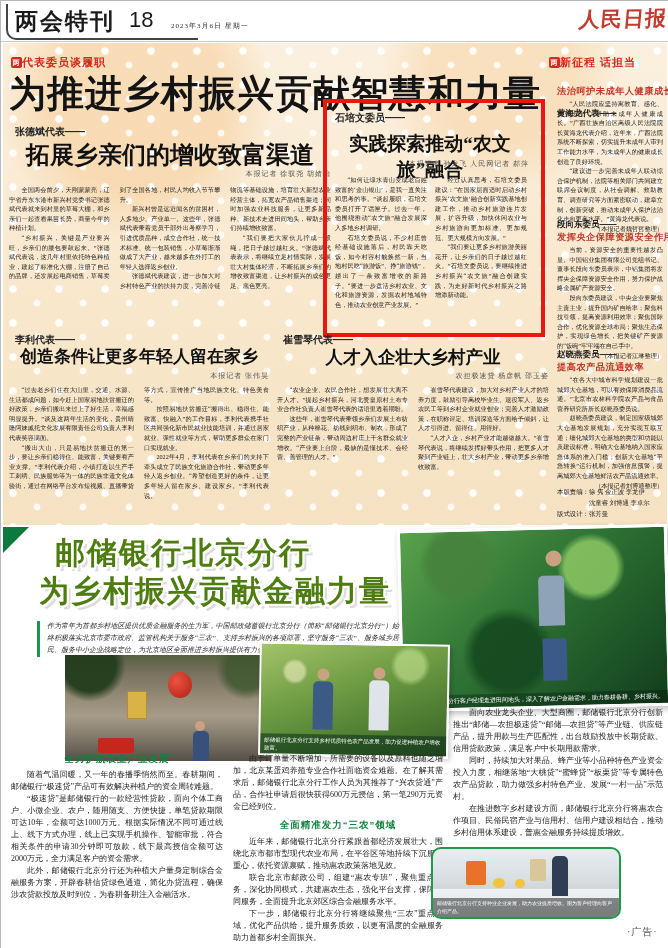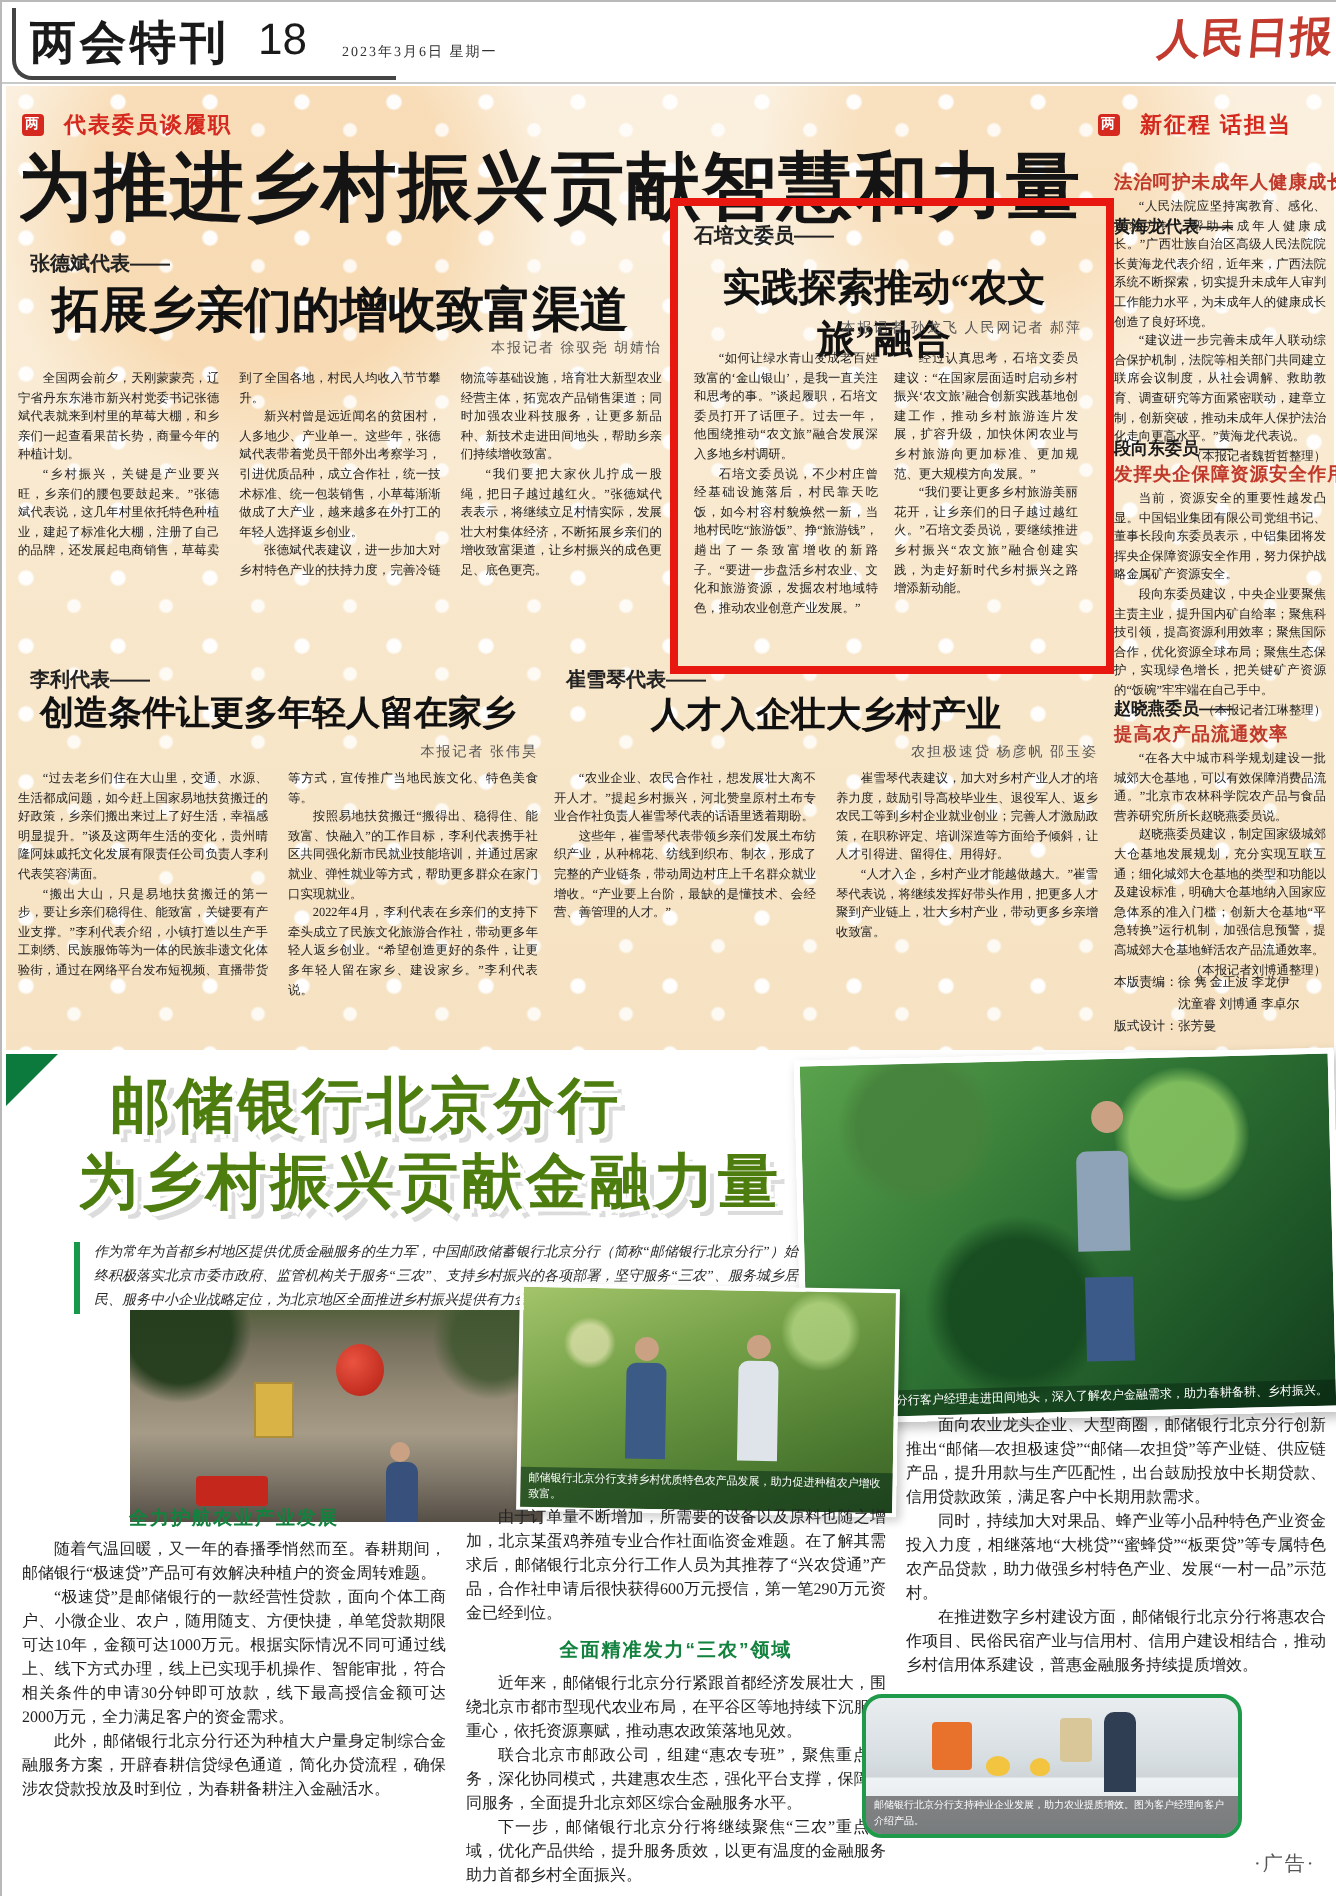--- a/index.html
+++ b/index.html
@@ -24,36 +24,36 @@
     background-color:#f9ecd8;
     background-image:
       radial-gradient(circle at 10px 8px, rgba(255,255,255,.95) 3.2px, rgba(255,255,255,0) 4.4px),
       radial-gradient(circle at 34px 22px, rgba(255,255,255,.8) 2.8px, rgba(255,255,255,0) 4px),
       radial-gradient(circle at 20% 12%, rgba(246,205,152,.55) 0 90px, rgba(246,205,152,0) 140px),
       radial-gradient(circle at 75% 6%, rgba(246,205,152,.45) 0 70px, rgba(246,205,152,0) 120px),
       linear-gradient(180deg,#fbf0df 0%,#f8e7cb 55%,#f6e2c2 100%);
     background-size:46px 34px,46px 34px,auto,auto,auto;}
 
   
-  .sec-label{display:flex;align-items:center;gap:10px;font-family:"Liberation Sans",sans-serif;
+  .sec-label{display:flex;align-items:center;gap:0;font-family:"Liberation Sans",sans-serif;
              font-weight:700;color:#d5281e;font-size:11px;letter-spacing:1px;}
   .sec-badge{display:inline-block;width:11px;height:11px;background:#d5281e;color:#fff;
              font-size:7px;line-height:11px;text-align:center;border-radius:2px;flex:0 0 auto;}
 
   .feature-headline{left:8px;top:68px;width:546px;font-family:"Liberation Sans",sans-serif;
                     font-size:37px;font-weight:900;letter-spacing:1px;color:#141414;white-space:nowrap;}
 
   
   .who{font-family:"Liberation Sans",sans-serif;font-weight:700;font-size:10px;color:#222;}
   .a-title{font-weight:700;text-align:center;color:#111;}
   .a-byline{text-align:right;font-size:7px;color:#555;letter-spacing:1px;}
   .body-cols{text-align:justify;font-size:6.2px;line-height:1.55;color:#222;column-gap:10px;}
   .body-cols p,.sb-body p,.ad-col p{margin:0;text-indent:2em;}
 
-  .redbox{left:334px;top:98px;width:214px;height:230px;border:4px solid #e8170f;background:transparent;}
+  .redbox{left:322px;top:98px;width:214px;height:230px;border:4px solid #e8170f;background:transparent;}
 
   
   .sb-who{font-family:"Liberation Sans",sans-serif;font-weight:700;font-size:8.5px;}
   .sb-title{font-weight:700;font-size:9.2px;color:#c0392b;letter-spacing:.5px;white-space:nowrap;}
   .sb-body{width:106px;text-align:justify;font-size:6.2px;line-height:1.55;color:#222;}
   .sb-body p:last-child{text-align:right;text-indent:0;}
   .sb-credits{width:106px;font-size:6.4px;line-height:1.7;color:#222;}
   .sb-credits div{white-space:nowrap;}
 
   

